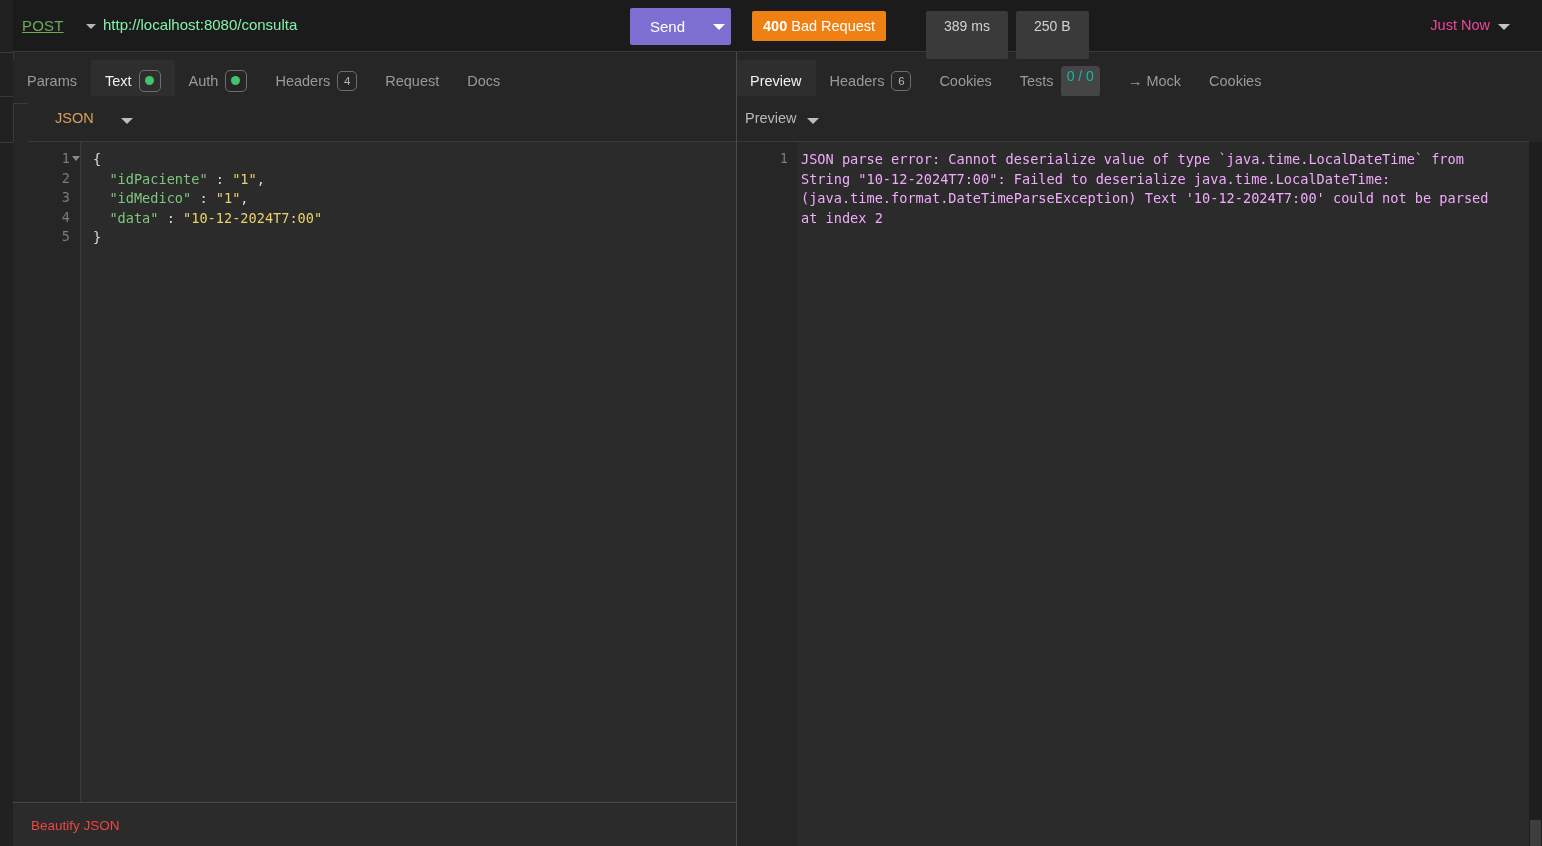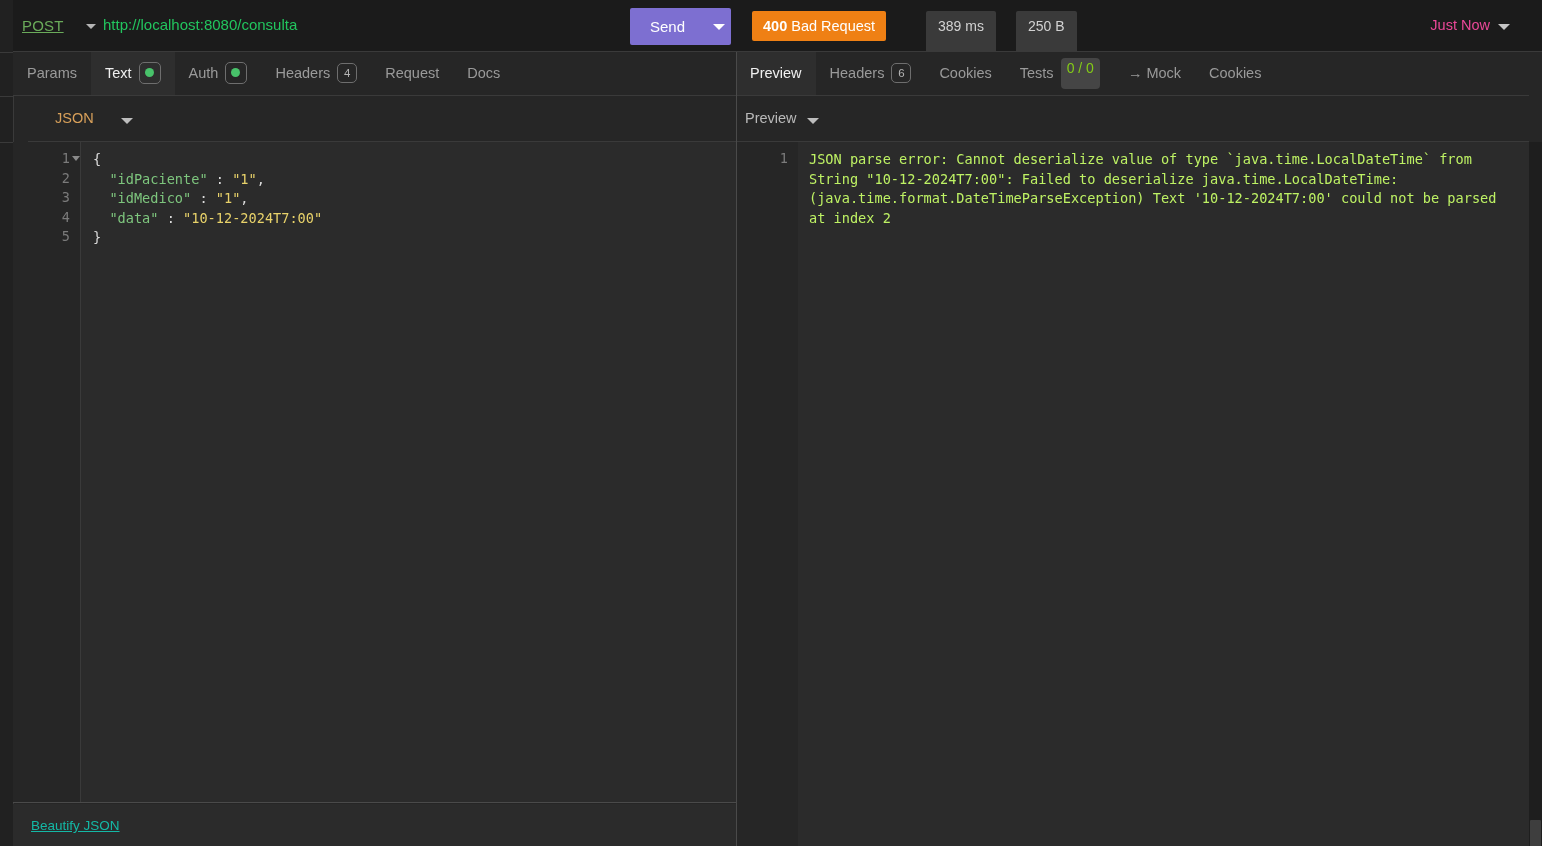--- a/index.html
+++ b/index.html
@@ -57,21 +57,21 @@
     left: 73px; top: 24px;
     width: 0; height: 0;
     border-left: 5px solid transparent;
     border-right: 5px solid transparent;
     border-top: 5px solid #b5b5b5;
   }
   .url {
     position: absolute;
     left: 90px; top: 16px;
     font-size: 15px;
-    color: #22c55e;
+    color: #86efac;
     white-space: nowrap;
   }
   .send-btn {
     position: absolute;
     left: 617px; top: 8px;
     width: 101px; height: 37px;
     background: #7d6fd1;
     border: none;
     border-radius: 2px;
     color: #ffffff;
@@ -103,21 +103,21 @@
     font-size: 14.5px;
     border-radius: 2px;
     white-space: nowrap;
   }
   .status-badge b { font-weight: bold; }
   .meta-badge {
     position: absolute;
     top: 11px;
     height: 48px;
     line-height: 30px;
-    padding: 0 12px;
+    padding: 0 18px;
     background: #3a3a3a;
     color: #d2d2d2;
     font-size: 14px;
     border-radius: 2px;
     white-space: nowrap;
   }
   .meta-time { left: 913px; }
   .meta-size { left: 1003px; }
 
   .justnow {
@@ -132,21 +132,21 @@
     right: 32px; top: 24px;
     width: 0; height: 0;
     border-left: 6px solid transparent;
     border-right: 6px solid transparent;
     border-top: 6px solid #c5c5c5;
   }
 
   
   .tabstrip {
     position: absolute;
-    top: 52px;
+    top: 60px;
     height: 44px;
     background: #262626;
     border-bottom: 1px solid #3a3a3a;
     box-sizing: border-box;
   }
   .tabstrip.left  { left: 13px;  width: 723px; }
   .tabstrip.right { left: 736px; width: 806px; }
 
   .tab {
     position: relative;
@@ -196,21 +196,21 @@
     top: -1px;
     position: relative;
     box-sizing: border-box;
   }
   .tab .sq-badge {
     display: inline-block;
     height: 31px;
     line-height: 21px;
     padding: 0 6px;
     background: #454545;
-    color: #84cc16;
+    color: #14b8a6;
     font-size: 14px;
     vertical-align: middle;
     margin-left: 7px;
     top: -1px;
     position: relative;
     border-radius: 4px;
   }
 
   
   .subbar {
@@ -289,43 +289,42 @@
 
   .code {
     position: absolute;
     top: 0;
     font-family: "DejaVu Sans Mono", monospace;
     font-size: 13.6px;
     line-height: 19.6px;
     white-space: pre;
   }
   .pane.left .code  { left: 80px; padding-top: 8px; }
-  .pane.right .code { left: 73px; padding-top: 8px; width: 700px; white-space: pre-wrap; color: #bef264; }
+  .pane.right .code { left: 65px; padding-top: 8px; width: 700px; white-space: pre-wrap; color: #f0abfc; }
 
   .k-punc  { color: #dcdcdc; }
   .k-key   { color: #7ec67e; }
   .k-str   { color: #e8d26a; }
   .k-colon { color: #dcdcdc; }
 
   
   .bottombar {
     position: absolute;
     left: 13px; top: 804px;
     width: 723px;
     height: 42px;
     background: #2b2b2b;
     box-sizing: border-box;
   }
   .beautify {
     position: absolute;
     left: 18px; top: 14px;
     font-size: 13.5px;
-    color: #14b8a6;
+    color: #ef4444;
     cursor: pointer;
-    text-decoration: underline;
   }
 
   
   .vdivider {
     position: absolute;
     left: 736px; top: 52px;
     width: 1px;
     height: 794px;
     background: #4a4a4a;
   }

